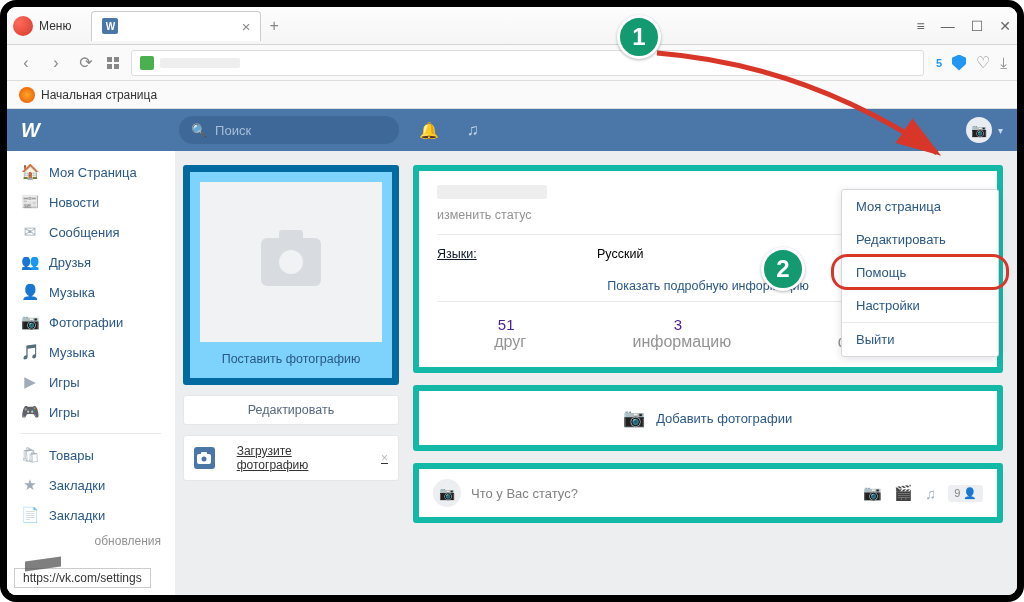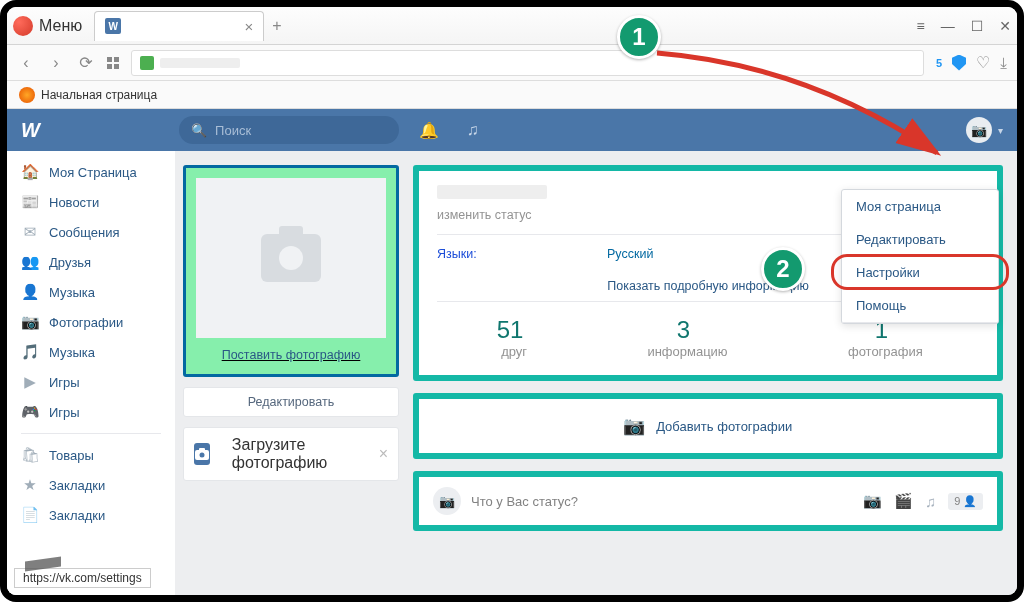--- a/index.html
+++ b/index.html
@@ -1,21 +1,21 @@
 <!DOCTYPE html>
 <html><head>
 <meta charset="utf-8">
 <style>
 * { box-sizing: border-box; margin: 0; padding: 0; }
 body { font-family: -apple-system, Arial, sans-serif; font-size: 13px; background: #fff; width: 1024px; height: 602px; overflow: hidden; position: relative; border: 7px solid #000; border-radius: 16px; }
 
 
 .browser-top { background: linear-gradient(#fdfdfd,#f5f5f5); height: 38px; display: flex; align-items: center; padding: 0 6px; border-bottom: 1px solid #d4d4d4; }
 .opera-btn { width: 20px; height: 20px; border-radius: 50%; background: radial-gradient(circle at 30% 30%, #ff6b5b, #d43a2a); margin-right: 6px; }
-.menu-label { font-size: 16px; color: #333; margin-right: 12px; }
+.menu-label { font-size: 12px; color: #333; margin-right: 20px; }
 .tab { display: flex; align-items: center; background: #fff; border: 1px solid #ccc; border-bottom: none; height: 30px; padding: 0 10px; border-radius: 4px 4px 0 0; min-width: 170px; position: relative; }
 .tab-favicon { width: 16px; height: 16px; background: #4a76a8; color: #fff; font-size: 10px; font-weight: bold; display: flex; align-items: center; justify-content: center; border-radius: 2px; margin-right: 8px; }
 .tab-close { margin-left: auto; color: #888; font-size: 15px; cursor: pointer; }
 .newtab { margin-left: 8px; color: #888; font-size: 16px; cursor: pointer; }
 .win-controls { margin-left: auto; display: flex; gap: 16px; color: #666; font-size: 14px; align-items: center; }
 .win-controls span { cursor: pointer; }
 
 .addr-bar { height: 36px; display: flex; align-items: center; padding: 0 10px; gap: 12px; background: #fafafa; border-bottom: 1px solid #ddd; }
 .nav-btn { color: #888; font-size: 16px; cursor: pointer; width: 18px; text-align: center; }
 .grid-icon { display: grid; grid-template-columns: 5px 5px; grid-template-rows: 5px 5px; gap: 2px; }
@@ -42,44 +42,44 @@
 
 
 .vk-body { display: flex; background: #edeef0; height: 456px; }
 .sidebar { width: 168px; background: #fff; padding: 6px 0; }
 .side-item { display: flex; align-items: center; gap: 10px; padding: 6px 14px; color: #2a5885; font-size: 13px; cursor: pointer; }
 .side-icon { width: 18px; color: #a0adb8; font-size: 15px; text-align: center; }
 .side-sep { border-top: 1px solid #e7e8ec; margin: 6px 14px; }
 .upd-label { color: #939393; font-size: 12px; padding: 4px 14px; text-align: right; }
 
 .col-photo { width: 232px; padding: 14px 8px; display: flex; flex-direction: column; gap: 10px; }
-.photo-box { background: #86efac; border: 3px solid #0369a1; border-radius: 3px; padding: 10px; text-decoration: underline; }
+.photo-box { background: #7dd3fc; border: 7px solid #0369a1; border-radius: 3px; padding: 10px; }
 .photo-placeholder { background: #f0f2f4; height: 160px; display: flex; align-items: center; justify-content: center; }
 .cam-big { width: 60px; height: 48px; background: #d8dce0; border-radius: 6px; position: relative; }
 .cam-big::before { content:''; position: absolute; top: -8px; left: 18px; width: 24px; height: 10px; background: #d8dce0; border-radius: 3px 3px 0 0; }
 .cam-big::after { content:''; position: absolute; top: 12px; left: 18px; width: 24px; height: 24px; border-radius: 50%; background: #f0f2f4; }
 .set-photo { text-align: center; color: #2a5885; font-size: 12.5px; padding: 10px 0 2px; cursor: pointer; }
 .edit-btn { background: #fff; border: 1px solid #e4e6e9; border-radius: 3px; text-align: center; padding: 7px; color: #55677d; font-size: 12.5px; cursor: pointer; }
-.upload-box { background: #fff; border: 1px solid #e4e6e9; border-radius: 3px; display: flex; align-items: center; padding: 8px 10px; gap: 22px; font-size: 16px; color: #333; }
+.upload-box { background: #fff; border: 1px solid #e4e6e9; border-radius: 3px; display: flex; align-items: center; padding: 8px 10px; gap: 22px; font-size: 12px; color: #333; text-decoration: underline; }
 .vk-sq { width: 22px; height: 22px; background: #4a76a8; border-radius: 3px; display: flex; align-items: center; justify-content: center; }
 .vk-sq svg { fill: #fff; }
 .upload-close { margin-left: auto; color: #bbb; cursor: pointer; }
 
 .col-main { flex: 1; padding: 14px 14px 14px 6px; display: flex; flex-direction: column; gap: 12px; }
 .info-box, .add-photos, .post-box { background: #fff; border: 6px solid #14b8a6; border-radius: 3px; padding: 14px 18px; }
 .name-ph { background: #eee; height: 14px; width: 110px; border-radius: 2px; margin-bottom: 8px; }
 .status-link { color: #939393; font-size: 12.5px; cursor: pointer; }
 .info-row { display: flex; gap: 20px; font-size: 12.5px; padding: 12px 0; border-top: 1px solid #e7e8ec; margin-top: 12px; }
-.info-label { color: #1d4ed8; width: 140px; }
-.info-val { color: #0369a1; margin-left: 10px; }
+.info-label { color: #0f172a; width: 140px; text-decoration: underline; }
+.info-val { color: #000000; }
 .show-more { color: #2a5885; font-size: 12.5px; text-align: center; cursor: pointer; padding-top: 6px; }
 .stats { display: flex; justify-content: space-around; padding: 14px 0 2px; border-top: 1px solid #e7e8ec; margin-top: 8px; }
 .stat { text-align: center; cursor: pointer; }
-.stat-num { color: #0f766e; font-size: 24px; }
-.stat-lab { color: #939393; font-size: 13px; margin-left: 8px; }
+.stat-num { color: #4c1d95; font-size: 15px; }
+.stat-lab { color: #939393; font-size: 16px; margin-left: 8px; }
 .add-photos { text-align: center; color: #2a5885; font-size: 13px; cursor: pointer; display: flex; align-items: center; justify-content: center; gap: 10px; padding: 16px; }
 .cam-sm { color: #a6b1bd; font-size: 18px; }
 .post-box { display: flex; align-items: center; gap: 10px; padding: 10px 14px; }
 .post-av { width: 28px; height: 28px; border-radius: 50%; background: #eceef1; display: flex; align-items: center; justify-content: center; color: #c5ccd3; }
 .post-ph { color: #828282; font-size: 13px; }
 .post-icons { margin-left: auto; display: flex; gap: 12px; color: #a6b1bd; font-size: 15px; align-items: center; }
 .post-count { background: #eceef1; padding: 2px 6px; border-radius: 3px; font-size: 11px; color: #828282; display:flex; align-items:center; gap:3px; }
 
 
 .dropdown { position: absolute; top: 182px; right: 18px; width: 158px; background: #fff; border: 1px solid #d4d8dd; border-radius: 3px; box-shadow: 0 2px 8px rgba(0,0,0,.12); }
@@ -210,20 +210,21 @@
         </div>
         <div class="side-item">
           <span class="side-icon">★</span>
           <span>Закладки</span>
         </div>
         <div class="side-item">
           <span class="side-icon">📄</span>
           <span>Закладки</span>
         </div>
       </div>
+    <div class="upd-label">обновления</div>
   </div>
 
   <div class="col-photo">
     <div class="photo-box">
       <div class="photo-placeholder">
         <div class="cam-big"></div>
       </div>
       <div class="set-photo">Поставить фотографию</div>
     </div>
     <div class="edit-btn">Редактировать</div>
@@ -277,23 +278,24 @@
         <span>♫</span>
         <span class="post-count"><span>9</span> 👤</span>
       </div>
     </div>
   </div>
 </div>
 
 <div class="dropdown" id="dd">
     <div class="dd-item">Моя страница</div>
     <div class="dd-item">Редактировать</div>
+    <div class="dd-item">Помощь</div>
     <div class="dd-item">Настройки</div>
-    <div class="dd-item">Помощь</div>
     <div class="dd-sep"></div>
+    <div class="dd-item">Выйти</div>
   </div>
 <div class="dd-highlight"></div>
 
 <svg class="arrow-svg" width="360" height="140">
   <defs>
       <marker id="ah" markerWidth="10" markerHeight="10" refX="8" refY="3" orient="auto">
         <path d="M0,0 L0,6 L9,3 z" fill="#d9362a"></path>
       </marker>
     </defs>
   <path d="M 30 18 Q 180 30 310 118" stroke="#d9362a" stroke-width="5" fill="none" marker-end="url(#ah)"></path>

